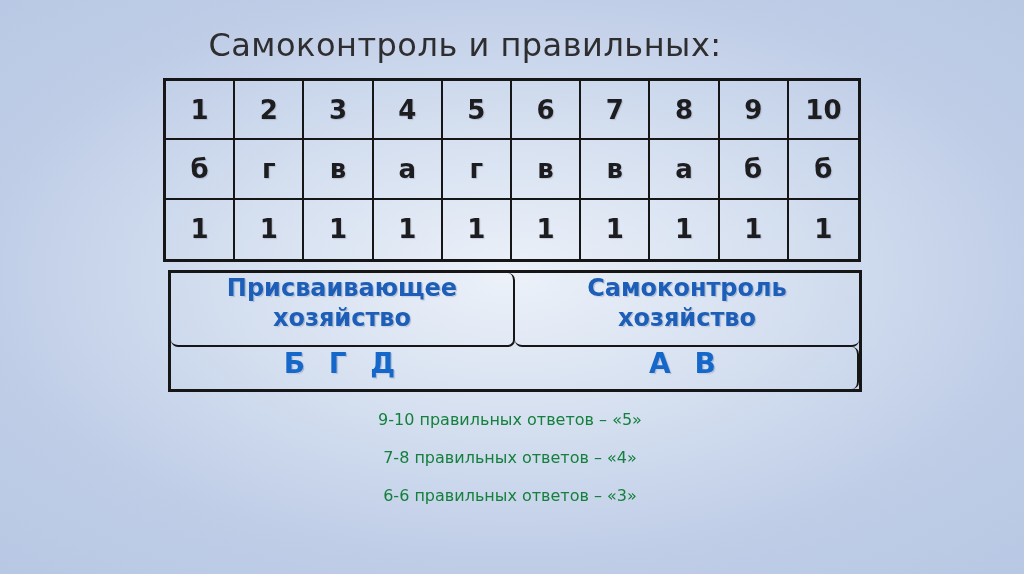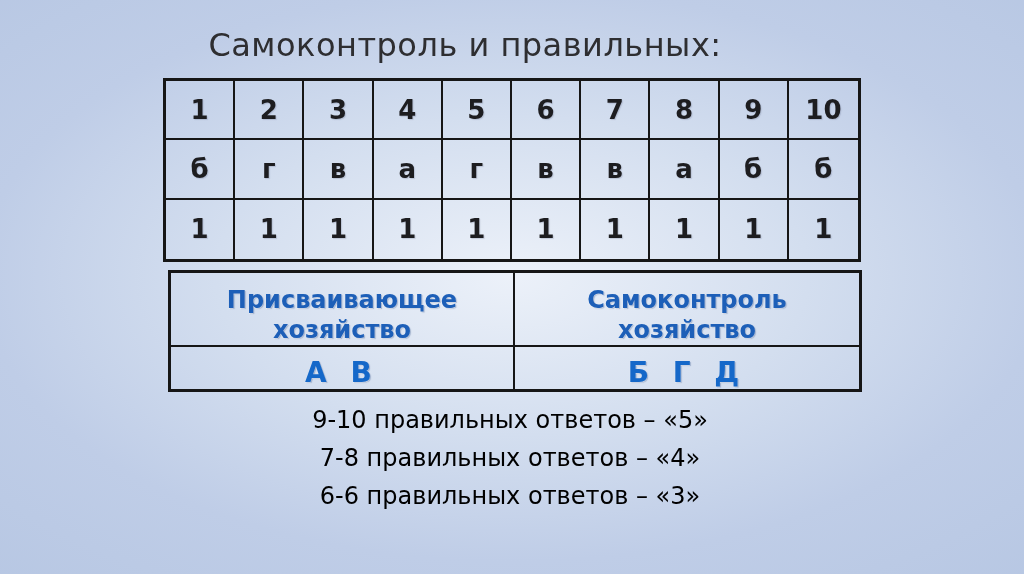--- a/index.html
+++ b/index.html
@@ -71,23 +71,24 @@
     height: 122px;
     border: 3px solid #161616;
     display: grid;
     grid-template-columns: 1fr 1fr;
     grid-template-rows: 74px 1fr;
     box-sizing: border-box;
     background: transparent;
   }
   .economy-table .ecell {
     display: flex;
-    align-items: flex-end;
+    align-items: flex-start;
     justify-content: center;
     text-align: center;
+    border-radius: 7px;
   }
   .economy-table .ecell.col-left { border-right: 2px solid #161616; }
   .economy-table .ecell.row-header { border-bottom: 2px solid #161616; }
   .economy-header {
     font-size: 24px;
     font-weight: 700;
     color: #1d5fb8;
     line-height: 1.25;
     width: 70%;
     text-shadow: 0 1px 1px rgba(255,255,255,0.5), 1px 1px 1px rgba(30,60,120,0.35);
@@ -104,22 +105,22 @@
   .grading {
     position: absolute;
     top: 403px;
     left: 0;
     width: 1020px;
     text-align: center;
   }
   .grading .grade-line {
     height: 38px;
     line-height: 34px;
-    font-size: 24px;
-    color: #000000;
+    font-size: 16px;
+    color: #15803d;
   }
 </style>
 </head>
 <body>
 
 <div class="slide">
 
   <div class="title">Самоконтроль и правильных:</div>
 
   <div class="answers-table">
@@ -157,25 +158,25 @@
     <div class="cell">1</div>
   </div>
 
   <div class="economy-table">
     <div class="ecell col-left row-header">
       <div class="economy-header">Присваивающее хозяйство</div>
     </div>
     <div class="ecell row-header">
       <div class="economy-header">Самоконтроль хозяйство</div>
     </div>
+    <div class="ecell">
+      <div class="economy-values">Б Г Д</div>
+    </div>
     <div class="ecell col-left">
       <div class="economy-values">А В</div>
-    </div>
-    <div class="ecell">
-      <div class="economy-values">Б Г Д</div>
     </div>
   </div>
 
   <div class="grading">
     <div class="grade-line">9-10 правильных ответов – «5»</div>
     <div class="grade-line">7-8 правильных ответов – «4»</div>
     <div class="grade-line">6-6 правильных ответов – «3»</div>
   </div>
 
 </div>

